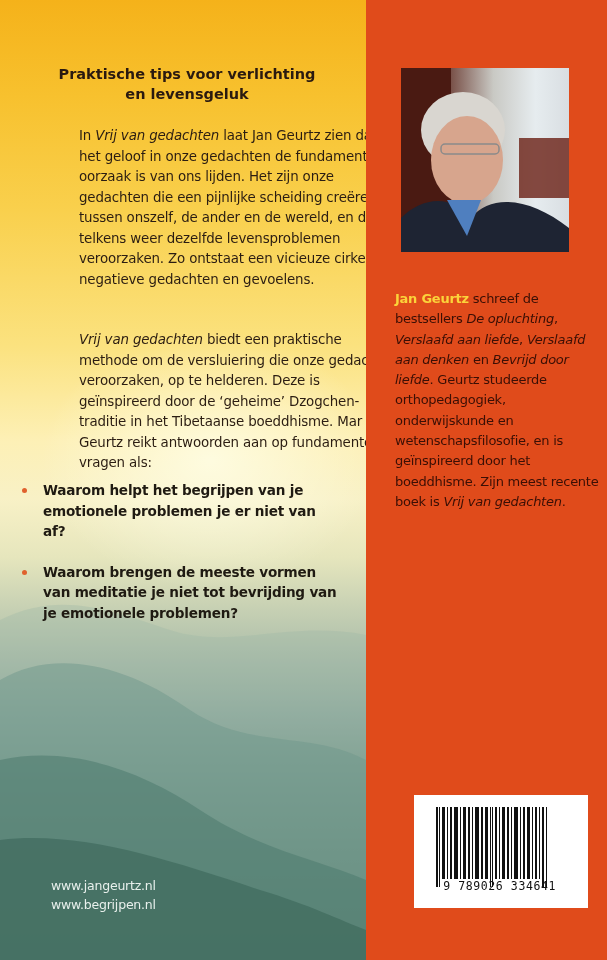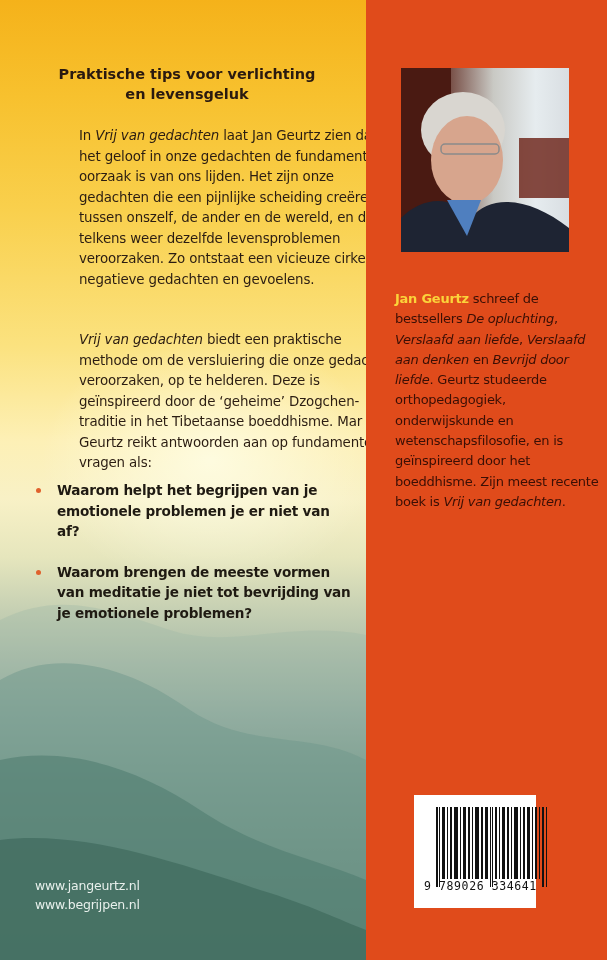--- a/index.html
+++ b/index.html
@@ -29,50 +29,50 @@
   }
   .body-text {
     position: absolute; left: 35px; width: 320px;
     font-family: "DejaVu Sans", sans-serif; font-size: 13.4px; line-height: 20.5px;
     color: #2b1d12; letter-spacing: -0.15px; margin-left: 44px;
   }
   .p1 { top: 126px; }
   .p2 { top: 330px; }
   .body-text em { font-style: italic; font-weight: normal; }
 
-  .bullets { position: absolute; left: 35px; top: 480px; width: 320px; margin: 0; padding: 0; list-style: none; }
+  .bullets { position: absolute; left: 21px; top: 480px; width: 320px; margin: 0; padding: 0; list-style: none; }
   .bullet {
     position: relative; padding-left: 22px; margin-bottom: 20px;
     font-family: "DejaVu Sans", sans-serif; font-weight: bold; font-size: 13.6px;
     line-height: 20.5px; color: #1f1a12; letter-spacing: -0.2px;
   }
   .bullet-dot {
     position: absolute; left: 1px; top: 8px; width: 5px; height: 5px; border-radius: 50%;
     background: #e0612d;
   }
   .urls {
-    position: absolute; left: 35px; top: 876px; font-family: "DejaVu Sans", sans-serif;
+    position: absolute; left: 51px; top: 876px; font-family: "DejaVu Sans", sans-serif;
     font-size: 12.5px; line-height: 19px; color: #e8f0ec; letter-spacing: -0.2px;
   }
   .urls div { display: block; }
 
   .photo {
     position: absolute; left: 401px; top: 68px; width: 168px; height: 184px; overflow: hidden;
     background: linear-gradient(90deg, #3a1410 0%, #5a2218 20%, #c9c9c4 55%, #e6ecef 80%, #d9dee2 100%);
   }
   .bio {
     position: absolute; left: 395px; top: 279px; width: 205px;
     font-family: "DejaVu Sans", sans-serif; font-size: 13px; line-height: 20.3px;
     color: #3a0f05; letter-spacing: -0.25px; margin-top: 10px;
   }
   .bio em { font-style: italic; }
   .bio .name { color: #fbd33a; font-weight: bold; }
 
   .barcode-box {
-    position: absolute; left: 414px; top: 795px; width: 122px; height: 113px; background: #fff;
+    position: absolute; left: 414px; top: 795px; width: 174px; height: 113px; background: #fff; text-align: right;
   }
   .barcode-bars { position: absolute; left: 22px; top: 12px; width: 112px; height: 80px; }
   .barcode-digits {
     position: absolute; left: 10px; top: 84px; width: 132px;
     font-family: "DejaVu Sans Mono", monospace; font-size: 11.5px; color: #111; letter-spacing: 0.6px;
   }
 </style>
 </head>
 <body>
 

